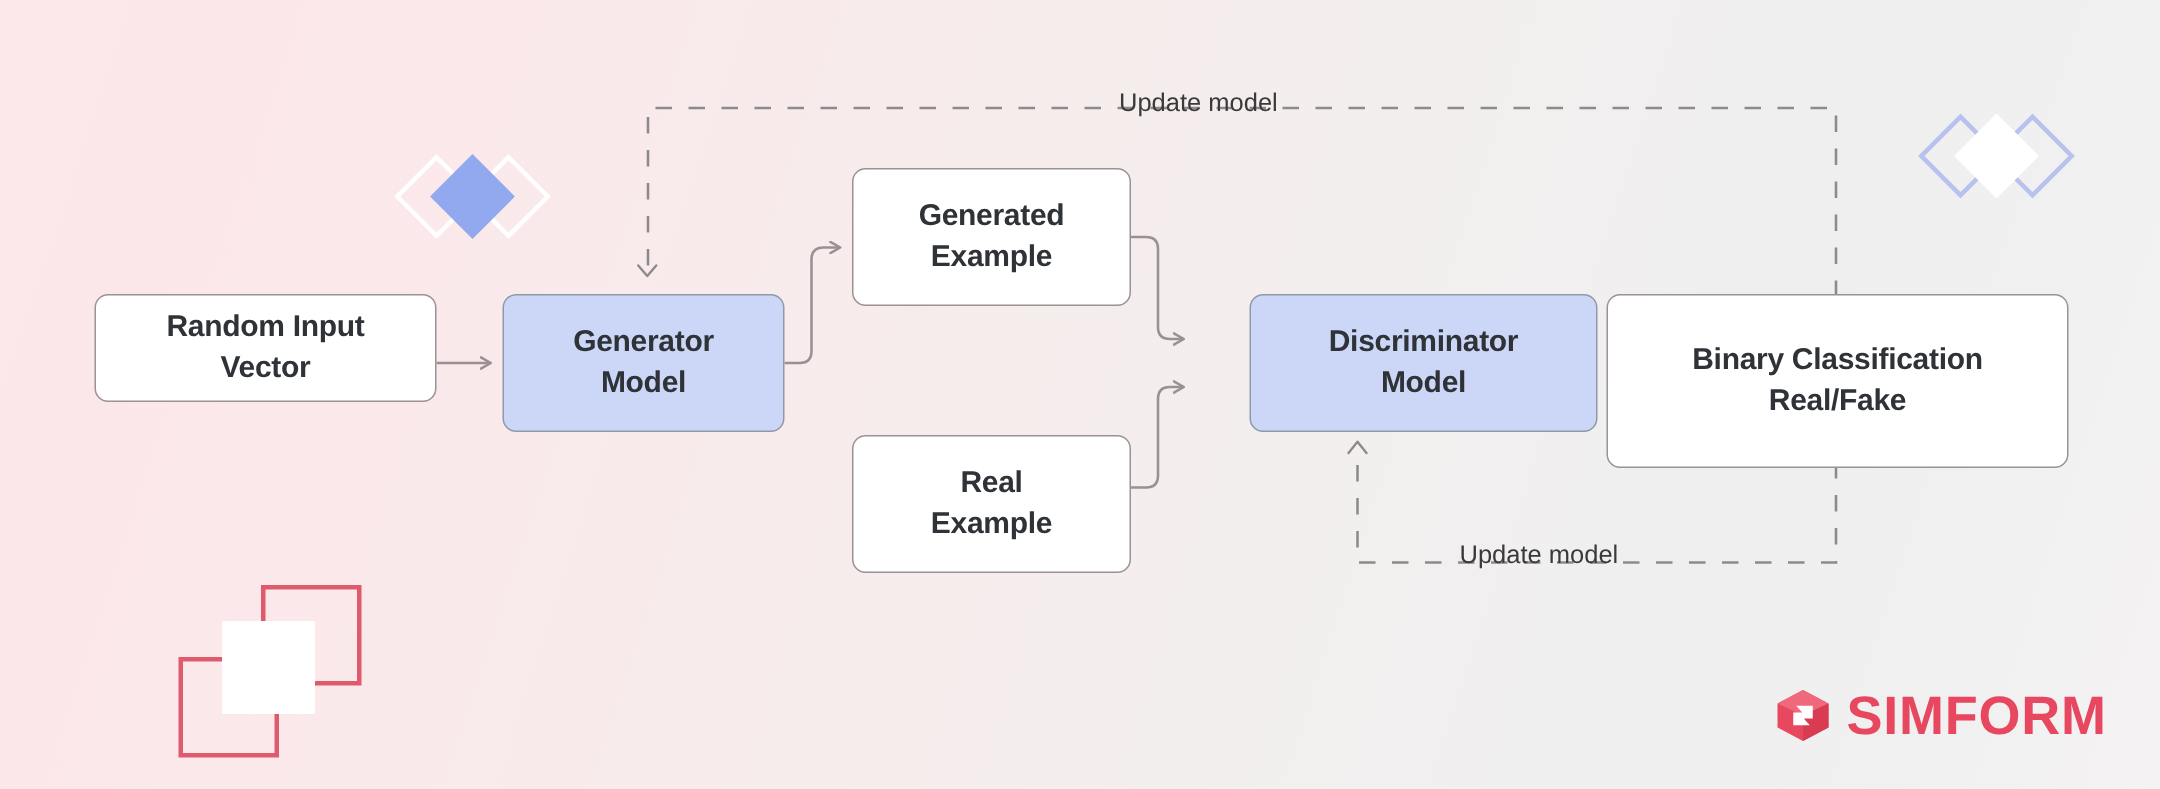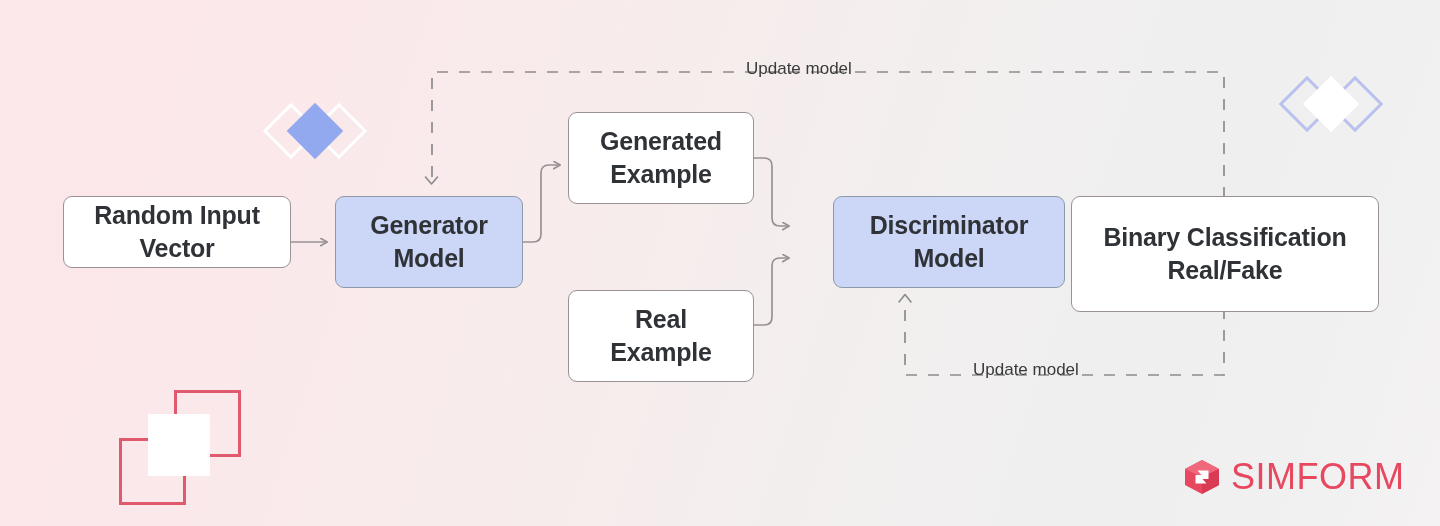--- a/index.html
+++ b/index.html
@@ -63,21 +63,21 @@
     position: absolute;
     box-sizing: border-box;
     border-radius: 9px;
     border: 1.6px solid #9a9294;
     display: flex;
     align-items: center;
     justify-content: center;
     text-align: center;
     color: #2f3337;
     font-weight: bold;
-    font-size: 25px;
+    font-size: 20px;
     line-height: 1.34;
     letter-spacing: -0.2px;
     background: #ffffff;
   }
   .node.model { background: #ccd6f7; border-color: #8f9aa8; text-align: center; }
   .node .lbl { display: block; padding: 0 10px; }
 
   #node-random-input      { left: 63px;   top: 196px; width: 228px; height: 72px; }
   #node-generator         { left: 335px;  top: 196px; width: 188px; height: 92px; }
   #node-generated-example { left: 568px;  top: 112px; width: 186px; height: 92px; }
@@ -101,21 +101,21 @@
     position: absolute;
     left: 1182px; top: 455px;
     height: 44px;
     display: flex;
     align-items: center;
     gap: 9px;
   }
   #brand .brand-mark { width: 40px; height: 40px; display: block; }
   #brand .brand-text {
     font-size: 36px;
-    font-weight: normal;
+    font-weight: bold;
     letter-spacing: 0.5px;
     color: #e8485f;
     line-height: 1;
   }
 </style>
 </head>
 <body>
 
 <div id="stage">
 

